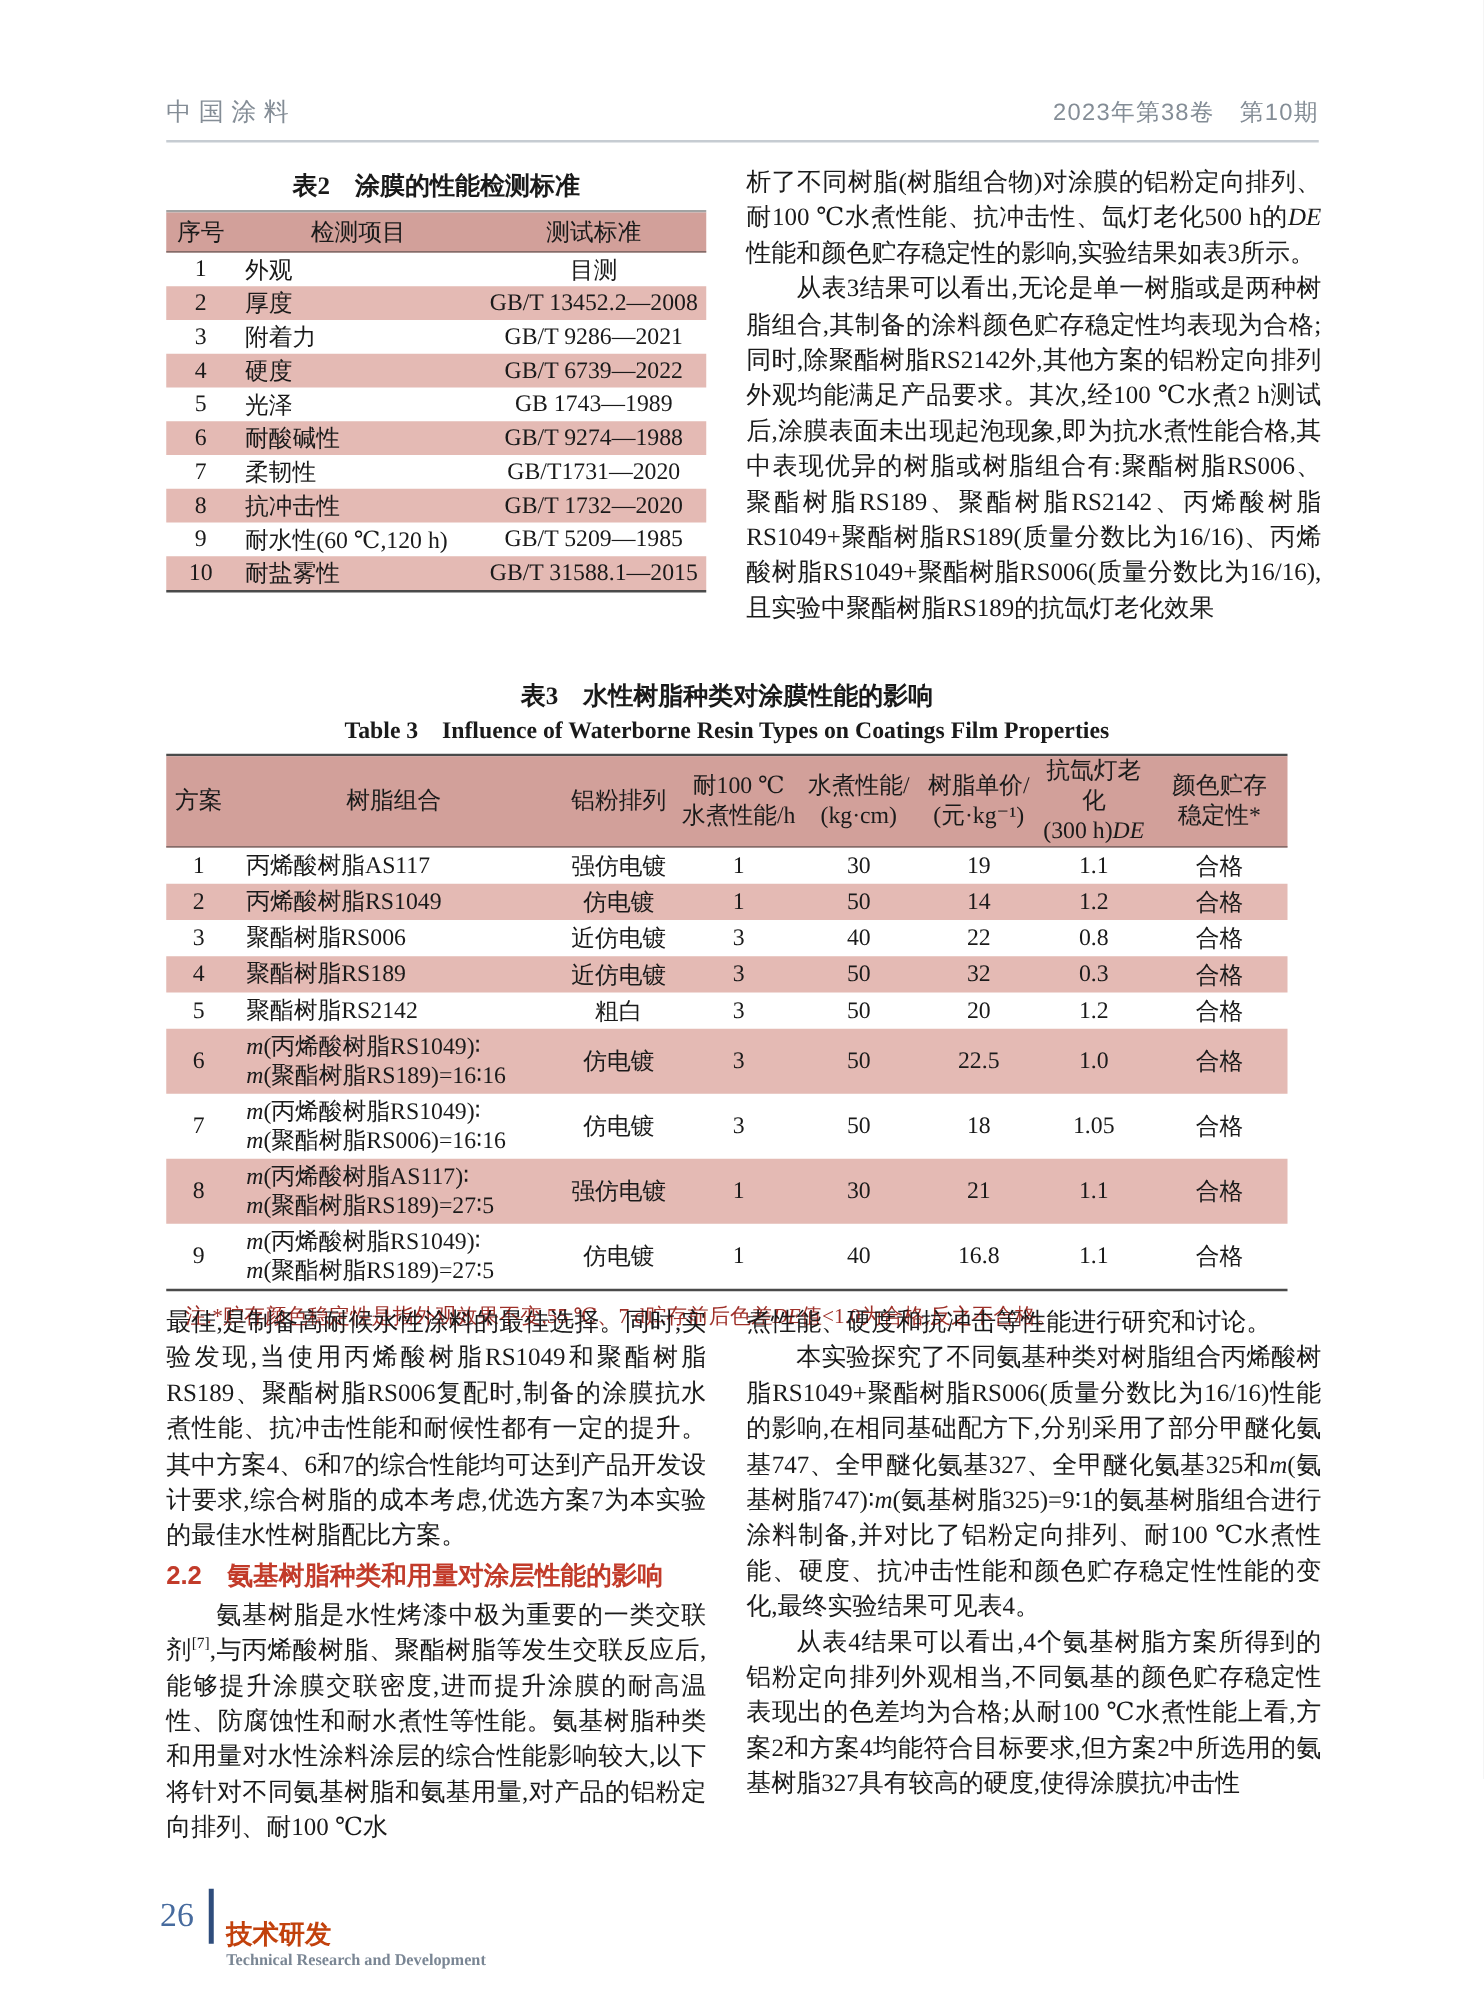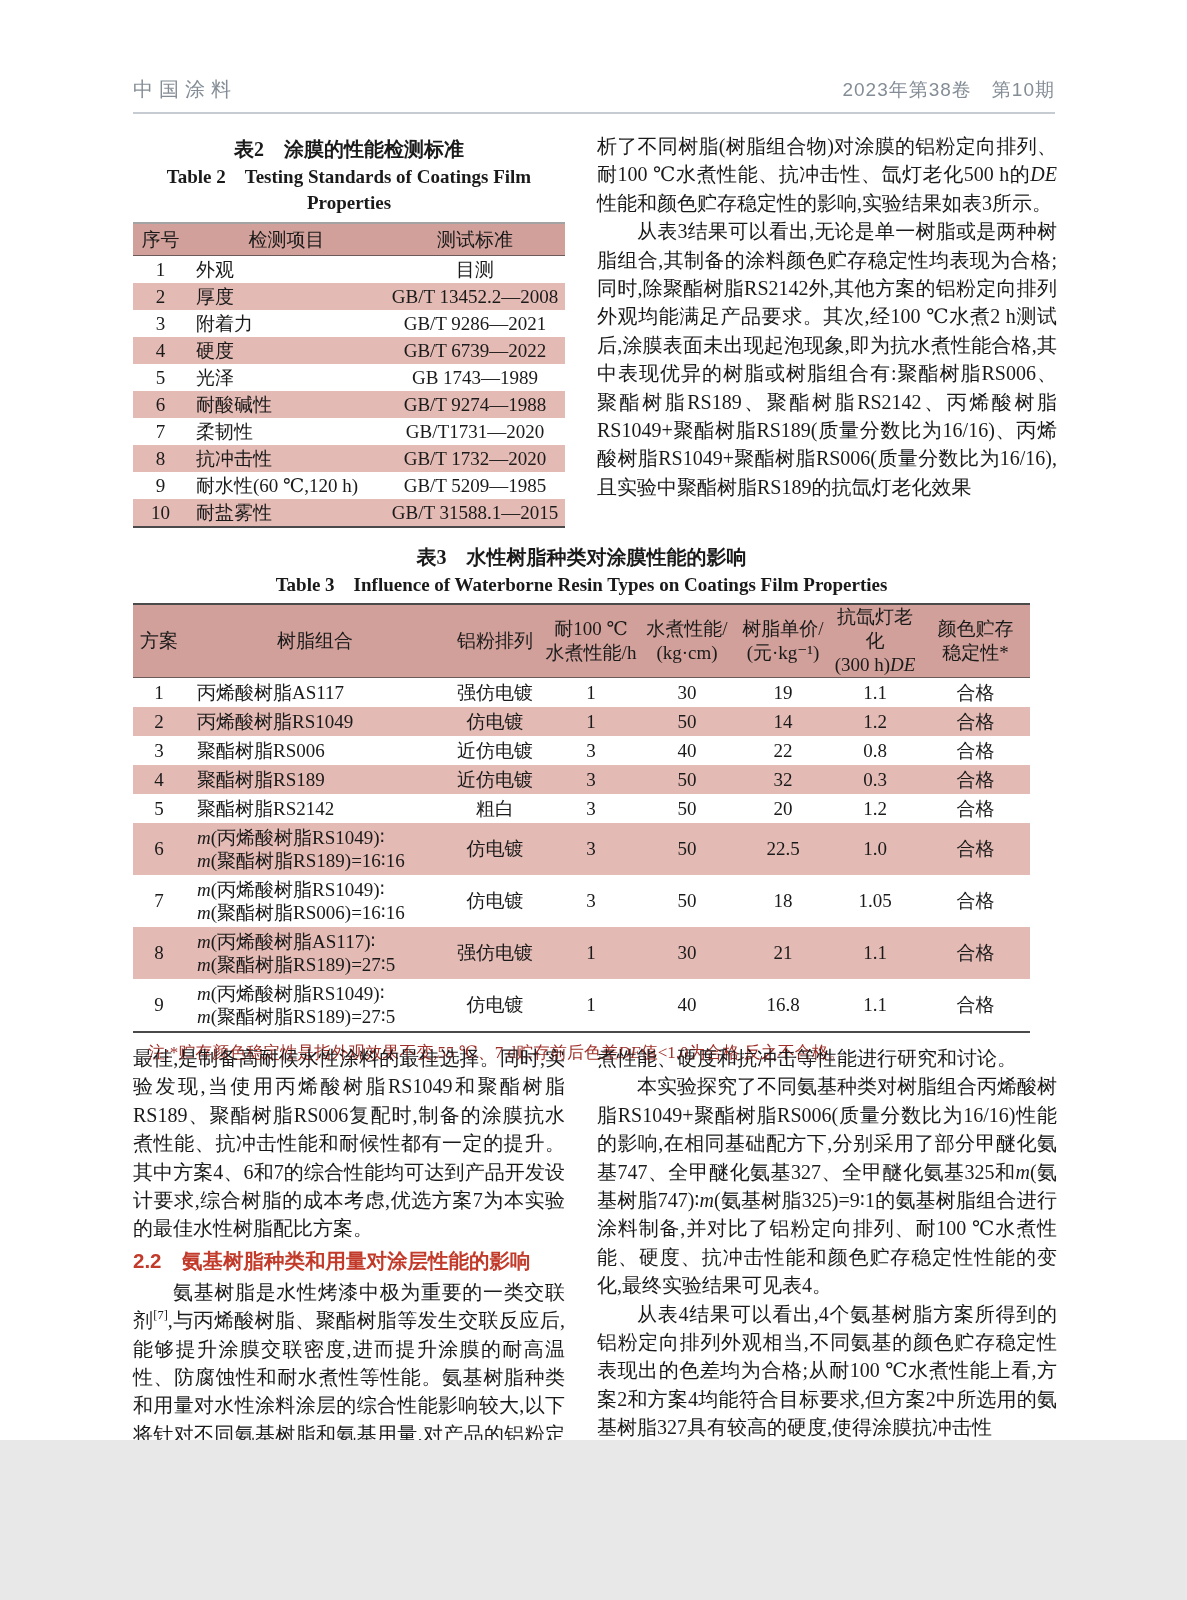--- a/index.html
+++ b/index.html
@@ -1,17 +1,17 @@
 <!DOCTYPE html>
 <html><head>
 <meta charset="utf-8">
 <style>
   html,body{margin:0;padding:0;background:#e8e8e8;}
   .page{
-    position:relative;width:1187px;height:1440px;background:#ffffff;
+    position:relative;width:1187px;height:1600px;background:#ffffff;
     margin:0 auto;overflow:hidden;
     font-family:"Liberation Serif","DejaVu Serif",serif;color:#1a1a1a;
   }
   
   .page-header{
     position:absolute;left:133px;top:76px;width:922px;
     display:flex;justify-content:space-between;align-items:flex-end;
     padding-bottom:9px;border-bottom:2px solid #c6ccd2;
     color:#848d96;font-family:"Liberation Sans","DejaVu Sans",sans-serif;
   }
@@ -68,21 +68,20 @@
 
 <div class="page">
 
   <div class="page-header">
     <span class="journal">中国涂料</span>
     <span class="issue">2023年第38卷　第10期</span>
   </div>
 
   <div class="tbl2">
     <div class="cap-zh">表2　涂膜的性能检测标准</div>
-    <div class="cap-en">Table 2　Testing Standards of Coatings Film Properties</div>
     <div class="tbl">
       <div class="t2r head">
         <div class="c">序号</div>
         <div class="c">检测项目</div>
         <div class="c">测试标准</div>
       </div>
       <div class="t2r">
           <div class="c">1</div>
           <div class="c item">外观</div>
           <div class="c">目测</div>

